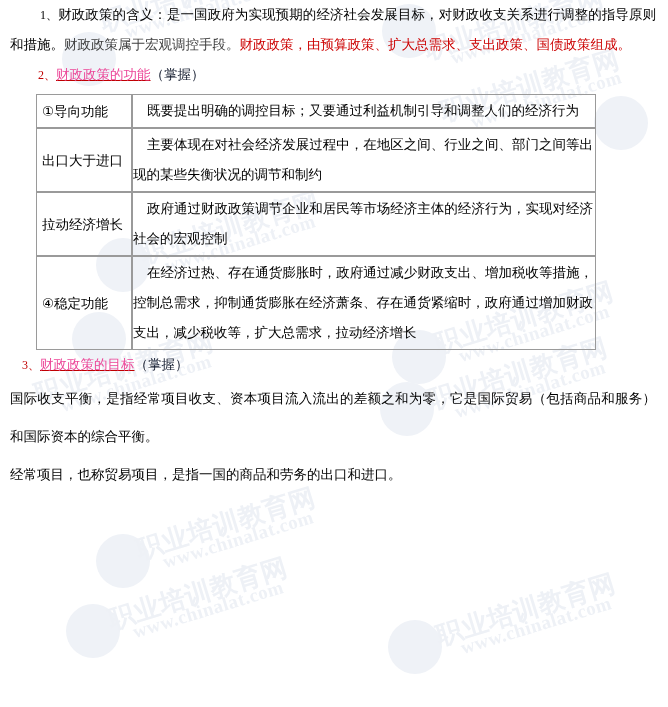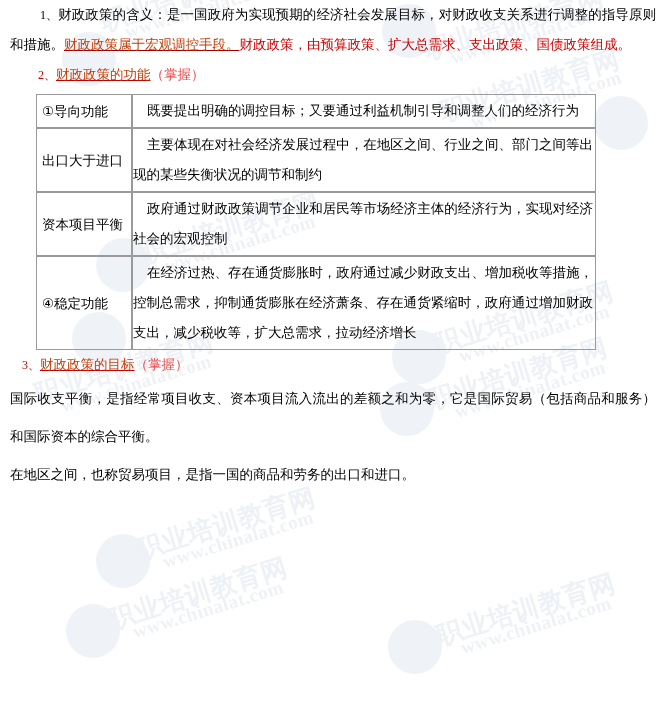--- a/index.html
+++ b/index.html
@@ -57,38 +57,37 @@
   }
   .para.indent { text-indent: 30px; }
 
   .numlead {
     font-family: "Liberation Serif", "DejaVu Serif", serif;
     font-size: 12px;
   }
 
   .red { color: #cc0000; }
   .darkred-u {
-    color: #c2410c;
-    text-decoration: underline;
+    color: #404040;
     text-decoration-color: #a00000;
   }
   .hd-red-u {
-    color: #c2410c;
+    color: #ec4899;
     text-decoration: underline;
     text-decoration-color: #c00000;
   }
 
   .heading {
     font-size: 13.5px;
     line-height: 30px;
     padding-left: 38px;
     margin: 0;
   }
   .heading .hnum { color: #c00000; font-family: "Liberation Serif", serif; font-size: 12px; }
-  .heading .hsuffix { color: #ef4444; }
+  .heading .hsuffix { color: #0f172a; }
 
   
   .fn-table {
     border-collapse: separate;
     border-spacing: 0;
     width: 560px;
     margin: 4px 0 0 36px;
     background: transparent;
   }
   .fn-table td {
@@ -191,31 +190,31 @@
     <tbody>
       <tr class="row1">
         <td class="label circ">①导向功能</td>
         <td class="body">既要提出明确的调控目标；又要通过利益机制引导和调整人们的经济行为</td>
       </tr>
       <tr class="row2">
         <td class="label circ">出口大于进口</td>
         <td class="body">主要体现在对社会经济发展过程中，在地区之间、行业之间、部门之间等出现的某些失衡状况的调节和制约</td>
       </tr>
       <tr class="row3">
-        <td class="label circ">资本项目平衡</td>
+        <td class="label circ">拉动经济增长</td>
         <td class="body">政府通过财政政策调节企业和居民等市场经济主体的经济行为，实现对经济社会的宏观控制</td>
       </tr>
       <tr class="row4">
         <td class="label circ">④稳定功能</td>
         <td class="body">在经济过热、存在通货膨胀时，政府通过减少财政支出、增加税收等措施，控制总需求，抑制通货膨胀在经济萧条、存在通货紧缩时，政府通过增加财政支出，减少税收等，扩大总需求，拉动经济增长</td>
       </tr>
     </tbody>
   </table>
 
   <p class="heading" style="padding-left:22px;">
     <span class="hnum">3、</span><span class="hd-red-u">财政政策的目标</span><span class="hsuffix">（掌握）</span>
   </p>
 
 
   <p class="body-para">国际收支平衡，是指经常项目收支、资本项目流入流出的差额之和为零，它是国际贸易（包括商品和服务）和国际资本的综合平衡。</p>
-  <p class="body-para">在地区之间，也称贸易项目，是指一国的商品和劳务的出口和进口。</p>
+  <p class="body-para">经常项目，也称贸易项目，是指一国的商品和劳务的出口和进口。</p>
 
 </div>
 
 </body></html>

